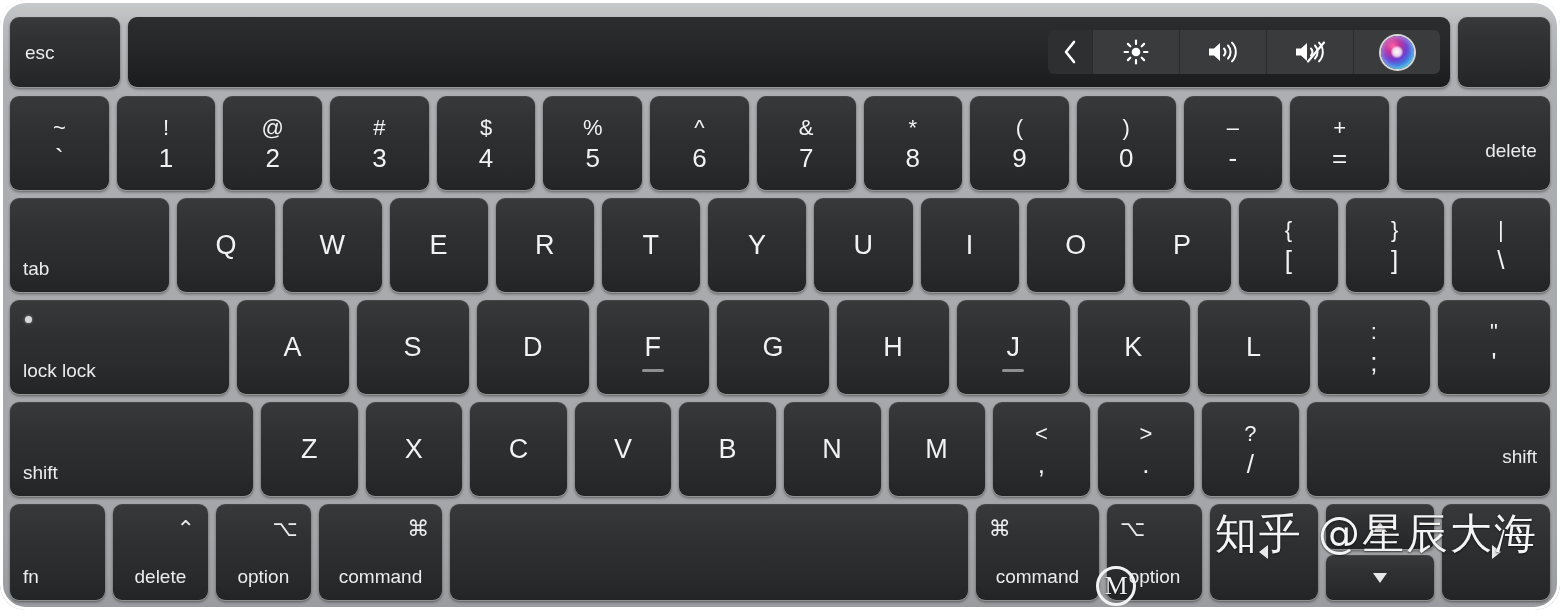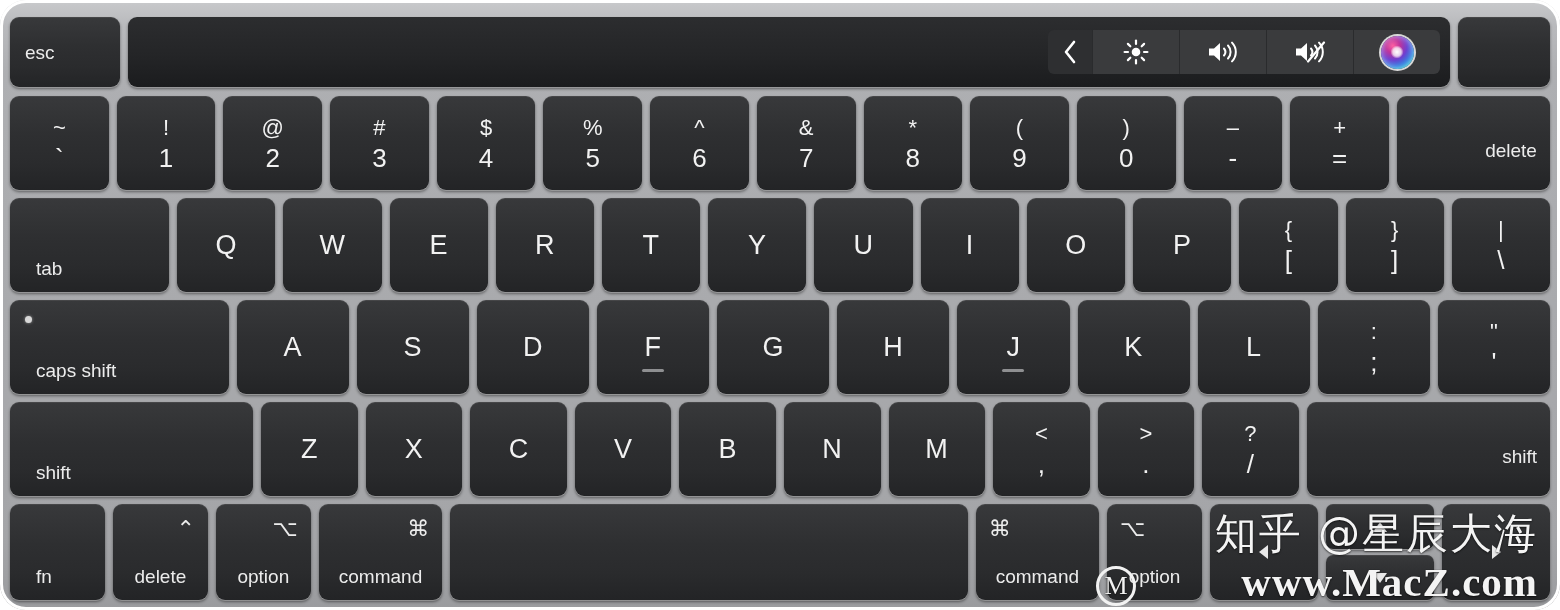--- a/index.html
+++ b/index.html
@@ -53,21 +53,21 @@
   }
   
   .dual{flex:1;display:flex;flex-direction:column;align-items:center;justify-content:center;padding-top:2px;}
   .dual .top{font-size:22px;line-height:1;height:26px;display:flex;align-items:center;}
   .dual .bot{font-size:26px;line-height:1;height:30px;display:flex;align-items:center;margin-top:2px;}
 
   
   .word{
     position:absolute;font-size:19px;line-height:1;white-space:nowrap;color:#ececec;
   }
-  .word.bl{left:26px;bottom:14px;}
+  .word.bl{left:13px;bottom:14px;}
   .word.br{right:13px;bottom:30px;}
   .word.bc{left:50%;transform:translateX(-50%);bottom:14px;}
   .word.esc{left:15px;top:50%;transform:translateY(-50%);font-size:19px;}
 
   
   .mglyph{position:absolute;font-size:22px;line-height:1;color:#ececec;}
   .mglyph.tr{right:13px;top:14px;}
 
   
   .led{position:absolute;left:15px;top:16px;width:7px;height:7px;border-radius:50%;
@@ -334,21 +334,21 @@
         <div class="dual">
           <span class="top">|</span>
           <span class="bot">\</span>
         </div>
       </div>
   </div>
 
   <div class="row r3">
     <div class="key" style="flex:1.95 1 0;">
       <span class="led"></span>
-      <span class="word bl">caps shift</span>
+      <span class="word bl">lock lock</span>
     </div>
     <div class="key">
         <div class="glyph-center">A</div>
       </div>
     <div class="key">
         <div class="glyph-center">S</div>
       </div>
     <div class="key">
         <div class="glyph-center">D</div>
       </div>
@@ -489,15 +489,14 @@
           <svg width="18" height="18" viewBox="0 0 18 18">
               <path d="M5 2 L14 9 L5 16 Z" fill="#e8e8e8"></path>
             </svg>
         </div>
       </div>
     </div>
   </div>
 
   <div class="wm" id="wm-zhihu">知乎 @星辰大海</div>
   <div class="wm" id="wm-mlogo">M</div>
-  <div class="wm" id="wm-macz">www.MacZ.com</div>
 
 </div>
 
 </body></html>

